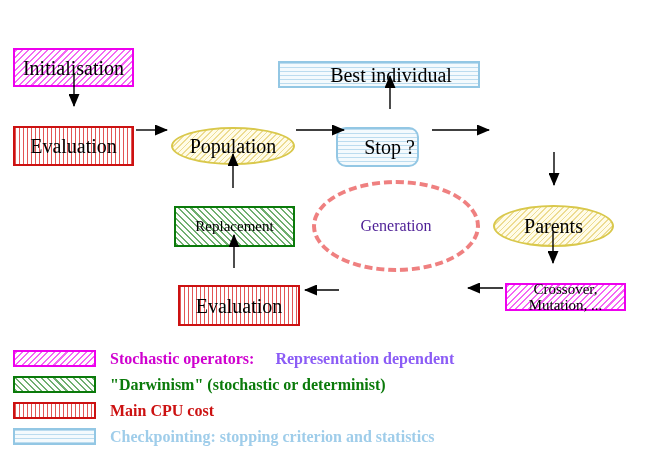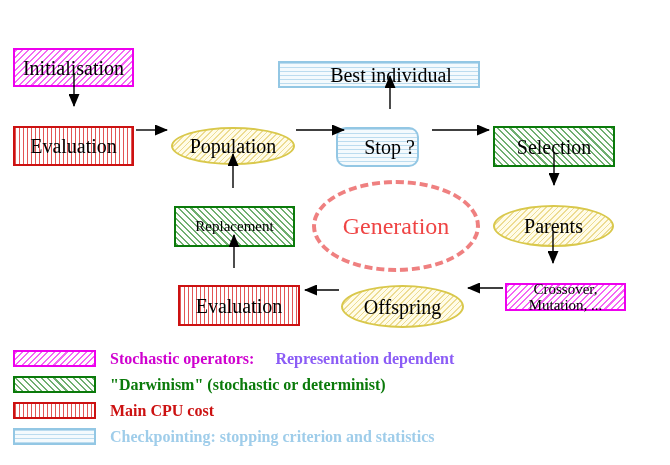--- a/index.html
+++ b/index.html
@@ -32,21 +32,21 @@
     background:repeating-linear-gradient(180deg,#bcdcef 0 1.2px,rgba(0,0,0,0) 1.2px 4px),#f4fafd;
     padding-left:24px;
   }
   .ellipse-yellow {
     border:2px solid #d9c84b; border-radius:50%;
     background:repeating-linear-gradient(135deg,#eddc92 0 1.2px,rgba(0,0,0,0) 1.2px 4px),#fffce8;
   }
   .rounded { border-radius:10px; }
   .generation-ellipse {
     border:4px dashed #ef8080; border-radius:50%;
-    color:#ef4444; font-size:24px; background:transparent;
+    color:#4c1d95; font-size:16px; background:transparent;
   }
   .arrows { position:absolute; left:0; top:0; pointer-events:none; }
 
   .legend-swatch { position:absolute; box-sizing:border-box; width:83px; height:17px; }
   .legend-text {
     position:absolute; left:110px; font-weight:bold; font-size:16px; white-space:nowrap;
   }
   .lg-magenta { color:#cf00cf; }
   .lg-yellow  { color:#8b5cf6; margin-left:21px; }
   .lg-green   { color:#0a7a0a; }
@@ -71,43 +71,37 @@
   </div>
 
   <div class="node hatch-cyan fs-main" style="left:278px; top:45px; width:202px; height:27px; font-size:20px;">
     <span>Best individual</span>
   </div>
 
   <div class="node hatch-cyan rounded fs-main" style="left:336px; top:111px; width:83px; height:40px; font-size:20px;">
     <span>Stop ?</span>
   </div>
 
-  <div class="node hatch-green fs-main" style="left:493px; top:110px; width:122px; height:41px; font-size:20px;">
-    <span>Selection</span>
-  </div>
 
   <div class="node ellipse-yellow fs-main" style="left:493px; top:189px; width:121px; height:42px; font-size:20px;">
     <span>Parents</span>
   </div>
 
   <div class="node hatch-green fs-small" style="left:174px; top:190px; width:121px; height:41px;">
     <span>Replacement</span>
   </div>
 
   <div class="node generation-ellipse" style="left:312px; top:164px; width:168px; height:92px;">
     <span>Generation</span>
   </div>
 
   <div class="node hatch-red" style="left:178px; top:269px; width:122px; height:41px; font-size:20px;">
     <span>Evaluation</span>
   </div>
 
-  <div class="node ellipse-yellow fs-main" style="left:341px; top:269px; width:123px; height:43px; font-size:20px;">
-    <span>Offspring</span>
-  </div>
 
   <div class="node hatch-magenta fs-small" style="left:505px; top:267px; width:121px; height:28px;">
     <span>Crossover,</span>
     <span>Mutation, ...</span>
   </div>
 
   <svg class="arrows" width="670" height="465" viewBox="0 0 670 465">
     <defs>
       <marker id="ah" markerUnits="userSpaceOnUse" markerWidth="13" markerHeight="11" refX="12" refY="5.5" orient="auto">
         <path d="M0,0 L13,5.5 L0,11 Z" fill="#000"></path>

